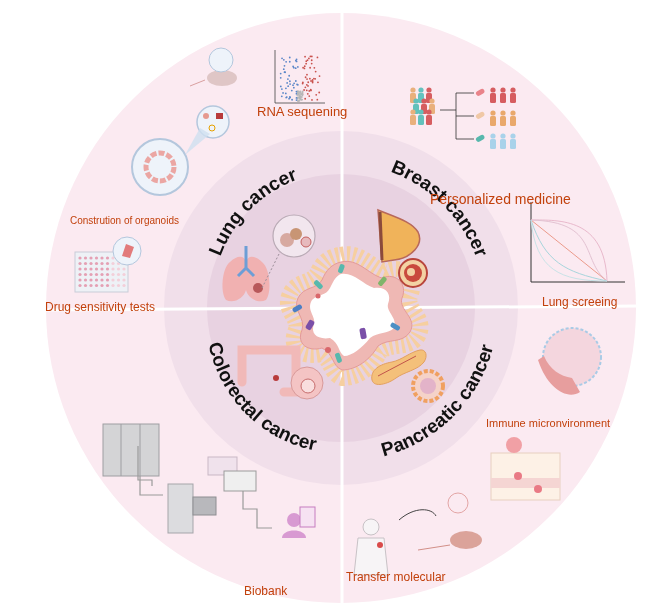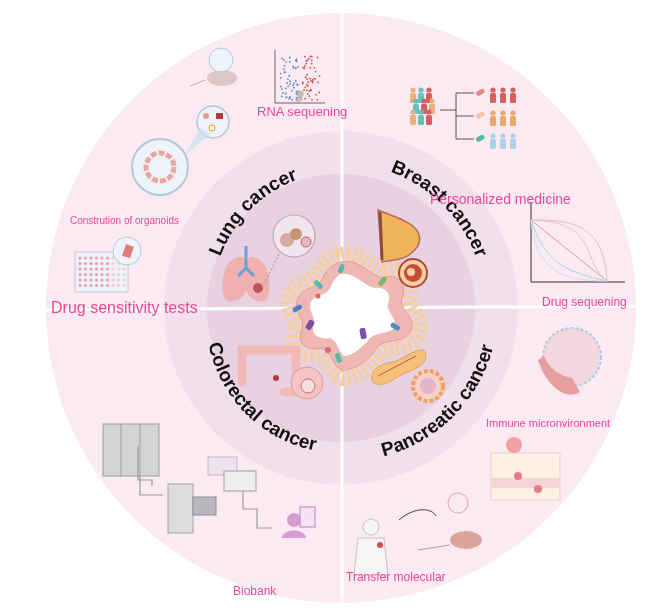--- a/index.html
+++ b/index.html
@@ -1,19 +1,19 @@
 <!DOCTYPE html>
 <html><head>
 <meta charset="utf-8">
 <style>
   html, body { margin: 0; padding: 0; background: #ffffff; }
   body { width: 660px; height: 615px; position: relative; overflow: hidden;
          font-family: "Liberation Sans", sans-serif; }
   #stage { position: absolute; left: 0; top: 0; width: 660px; height: 615px; }
-  .lbl { position: absolute; font-family: "Liberation Sans", sans-serif; color: #ec4899;
+  .lbl { position: absolute; font-family: "Liberation Sans", sans-serif; color: #c2410c;
          font-size: 13px; white-space: nowrap; text-align: right; line-height: 15px; }
   .ring-title { font-family: "Liberation Sans", sans-serif; font-weight: bold; font-size: 19px; fill: #111; }
 </style>
 </head>
 <body>
 
 <svg id="stage" viewBox="0 0 660 615" xmlns="http://www.w3.org/2000/svg">
   <defs>
     <path id="arc-lung" d="M 213 300 A 128 128 0 0 1 341 172"></path>
     <path id="arc-breast" d="M 341 163 A 144 144 0 0 1 485 307"></path>
@@ -456,20 +456,20 @@
   <polyline points="243,491 243,509 257,509 257,528 272,528" fill="none" stroke="#9a9a9a" stroke-width="1.2"></polyline>
   <g>
     <circle cx="294" cy="520" r="7" fill="#d89ad2"></circle>
     <path d="M282,538 C282,528 306,528 306,538 Z" fill="#d89ad2"></path>
     <rect x="300" y="507" width="15" height="20" fill="#f6e2f2" stroke="#c67cc0"></rect>
   </g>
 </svg>
 
 <div class="lbl" style="left:257px; top:104px; font-size:13px;">RNA sequening</div>
 <div class="lbl" style="left:70px; top:213px; font-size:10px;">Constrution of organoids</div>
-<div class="lbl" style="left:51px; top:300px; font-size:16px;">Drug sensitivity tests</div>
+<div class="lbl" style="left:45px; top:300px; font-size:12px;">Drug sensitivity tests</div>
 <div class="lbl" style="left:430px; top:156px; font-size:14px;margin-top:36px;">Personalized medicine</div>
-<div class="lbl" style="left:542px; top:295px; font-size:12px;">Drug sequening</div>
+<div class="lbl" style="left:542px; top:295px; font-size:12px;">Lung screeing</div>
 <div class="lbl" style="left:486px; top:408px; font-size:11px;margin-top:8px;">Immune micronvironment</div>
 <div class="lbl" style="left:346px; top:570px; font-size:12px;">
   <div>Transfer molecular</div>
 </div>
-<div class="lbl" style="left:233px; top:584px; font-size:12px;">Biobank</div>
+<div class="lbl" style="left:244px; top:584px; font-size:12px;">Biobank</div>
 
 </body></html>

